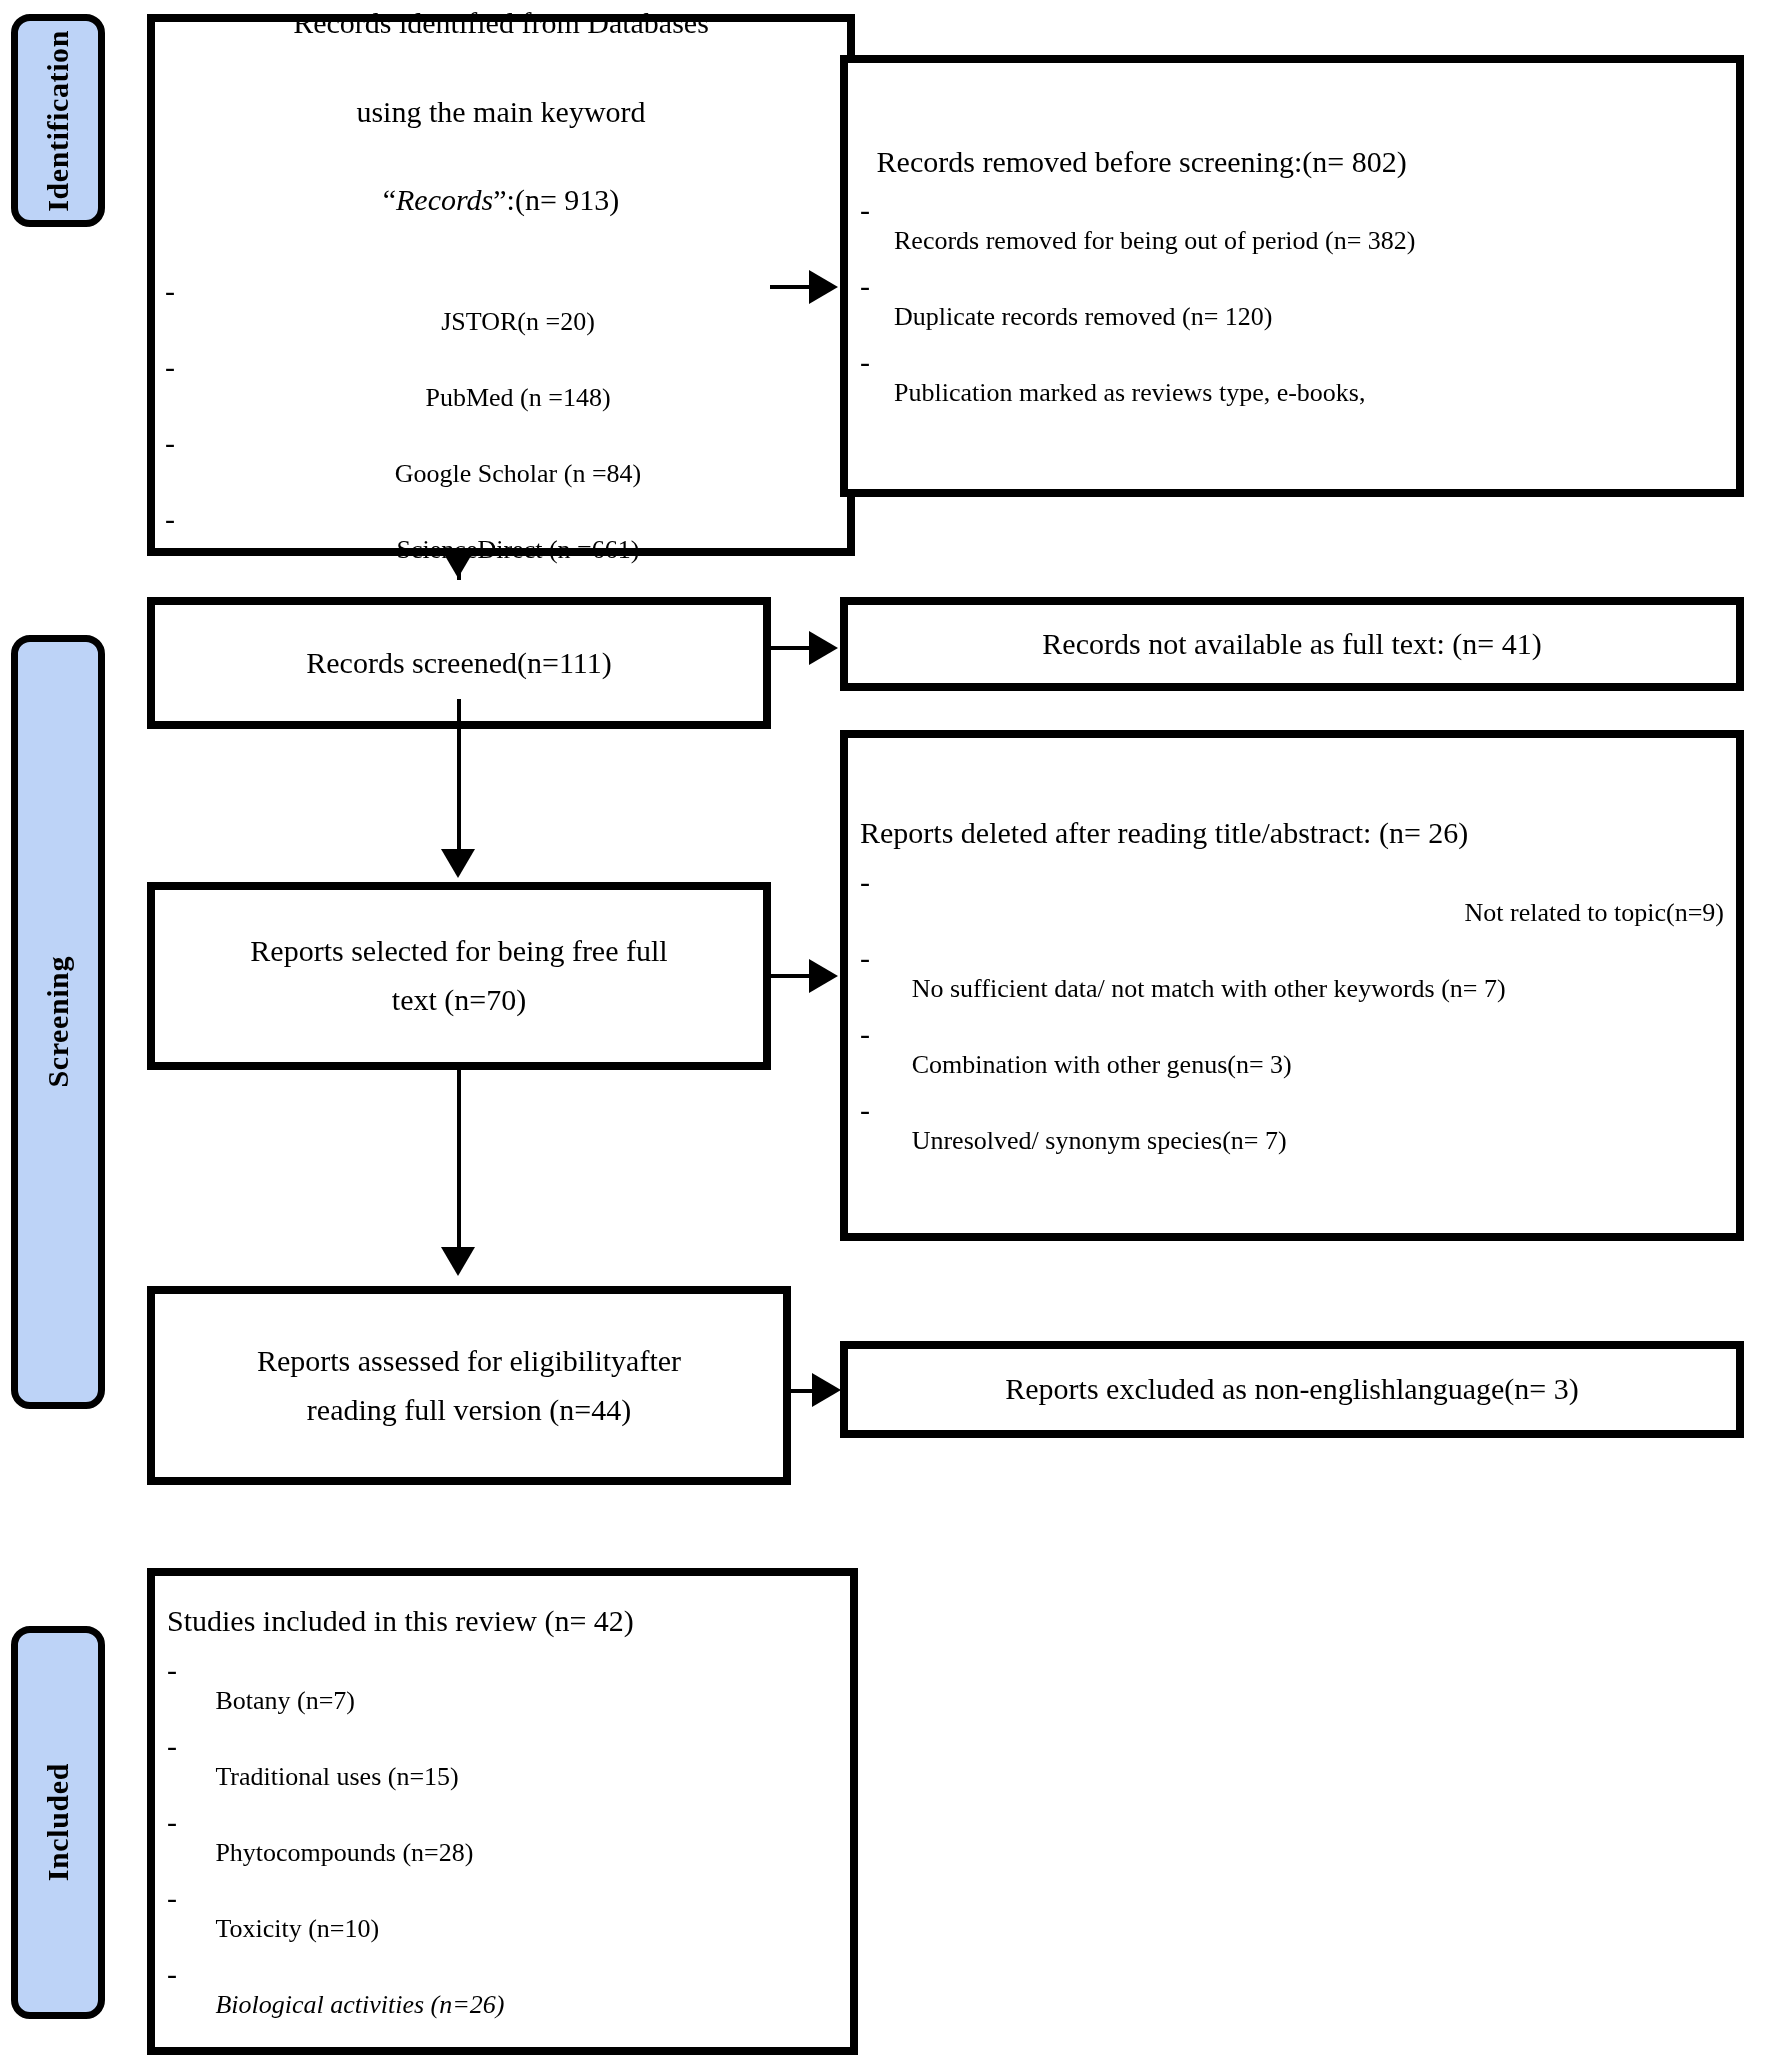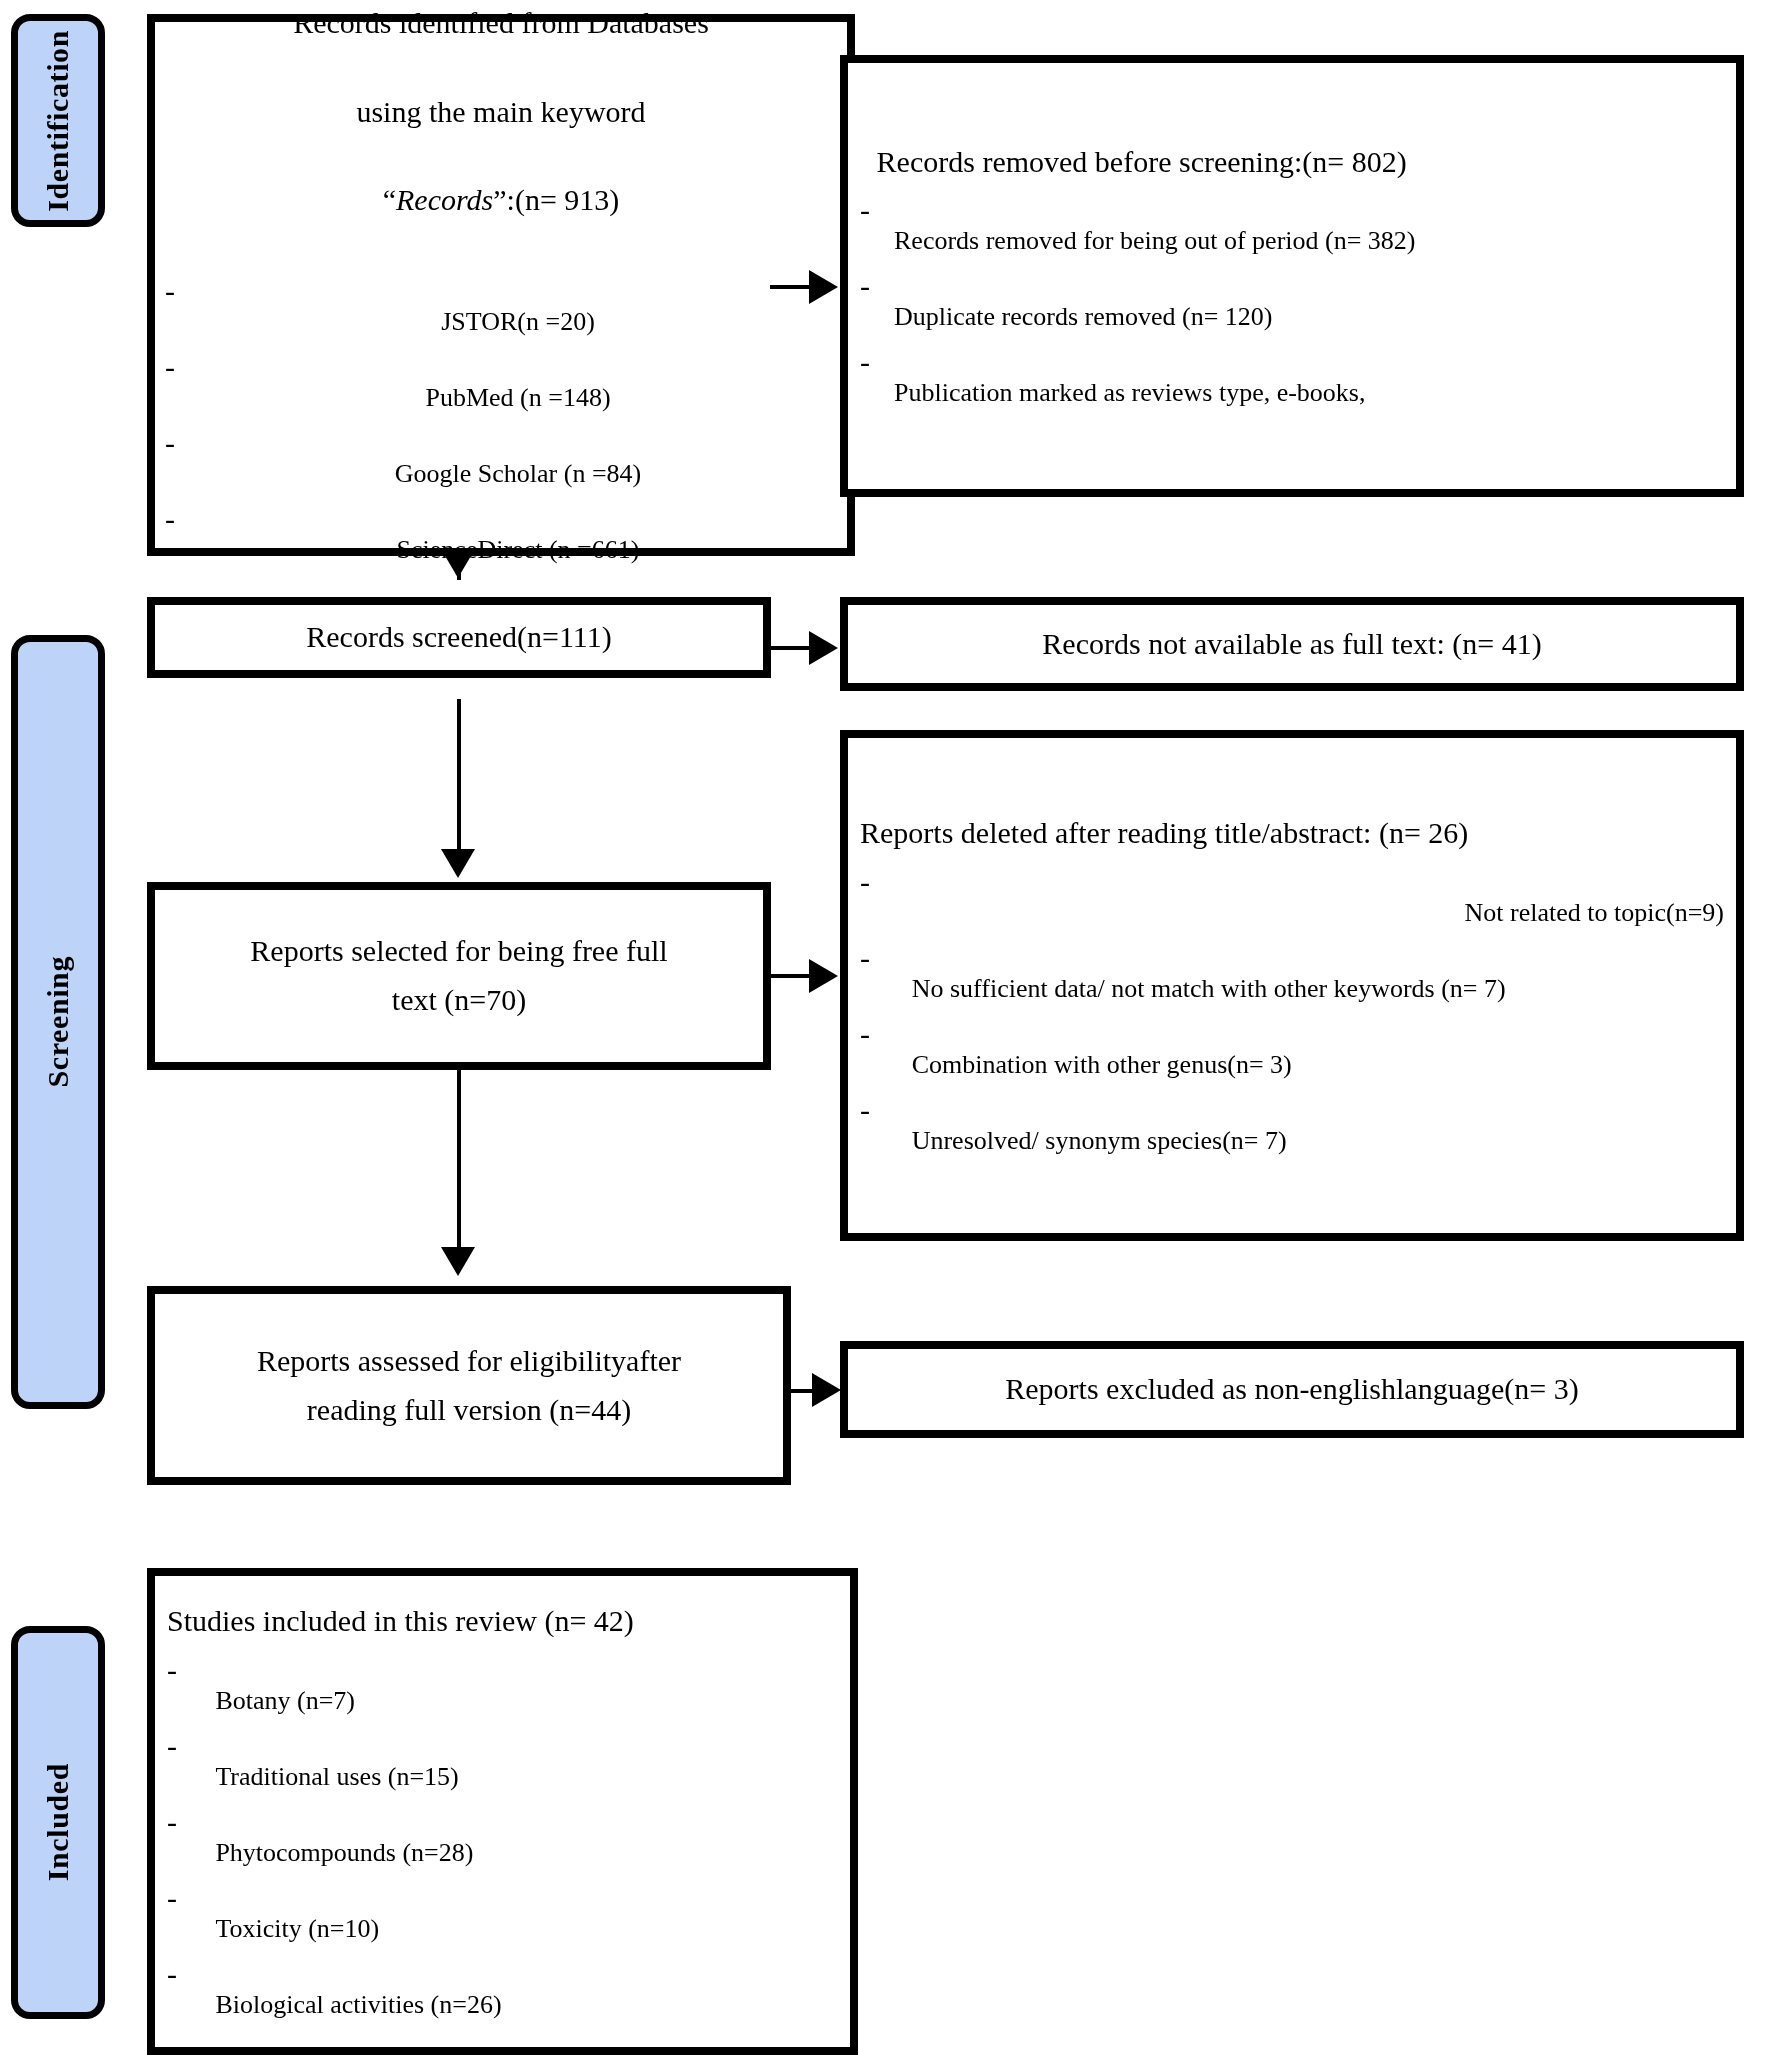--- a/index.html
+++ b/index.html
@@ -179,21 +179,21 @@
     </div>
   </div>
 
   <div class="vline" style="left:457px; top:556px; height:24px;"></div>
   <div class="arrow-down" style="left:441px; top:549px;"></div>
 
   <div class="stage-label" style="left:11px; top:635px; width:94px; height:774px;">
     <span>Screening</span>
   </div>
 
-  <div class="box center-text" style="left:147px; top:597px; width:624px; height:81px;">
+  <div class="box center-text" style="left:147px; top:597px; width:624px; height:132px;">
     <div class="line">Records screened(n=111)</div>
   </div>
 
   <div class="hline" style="left:770px; top:646px; width:42px;"></div>
   <div class="arrow-right" style="left:809px; top:631px;"></div>
 
   <div class="box center-text" style="left:840px; top:597px; width:904px; height:94px;">
     <div class="line">Records not available as full text: (n= 41)</div>
   </div>
 
@@ -263,19 +263,19 @@
       <div class="brow">
         <div class="bdash">-</div>
         <div class="btext" style="padding-left:14.4px;">Phytocompounds (n=28)</div>
       </div>
       <div class="brow">
         <div class="bdash">-</div>
         <div class="btext" style="padding-left:14.4px;">Toxicity (n=10)</div>
       </div>
       <div class="brow">
         <div class="bdash">-</div>
-        <div class="btext" style="padding-left:14.4px;">Biological activities (n=26)</div>
+        <div class="btext" style="padding-left:14.4px;font-style:italic;">Biological activities (n=26)</div>
       </div>
     </div>
   </div>
 
 </div>
 
 
 </body></html>

